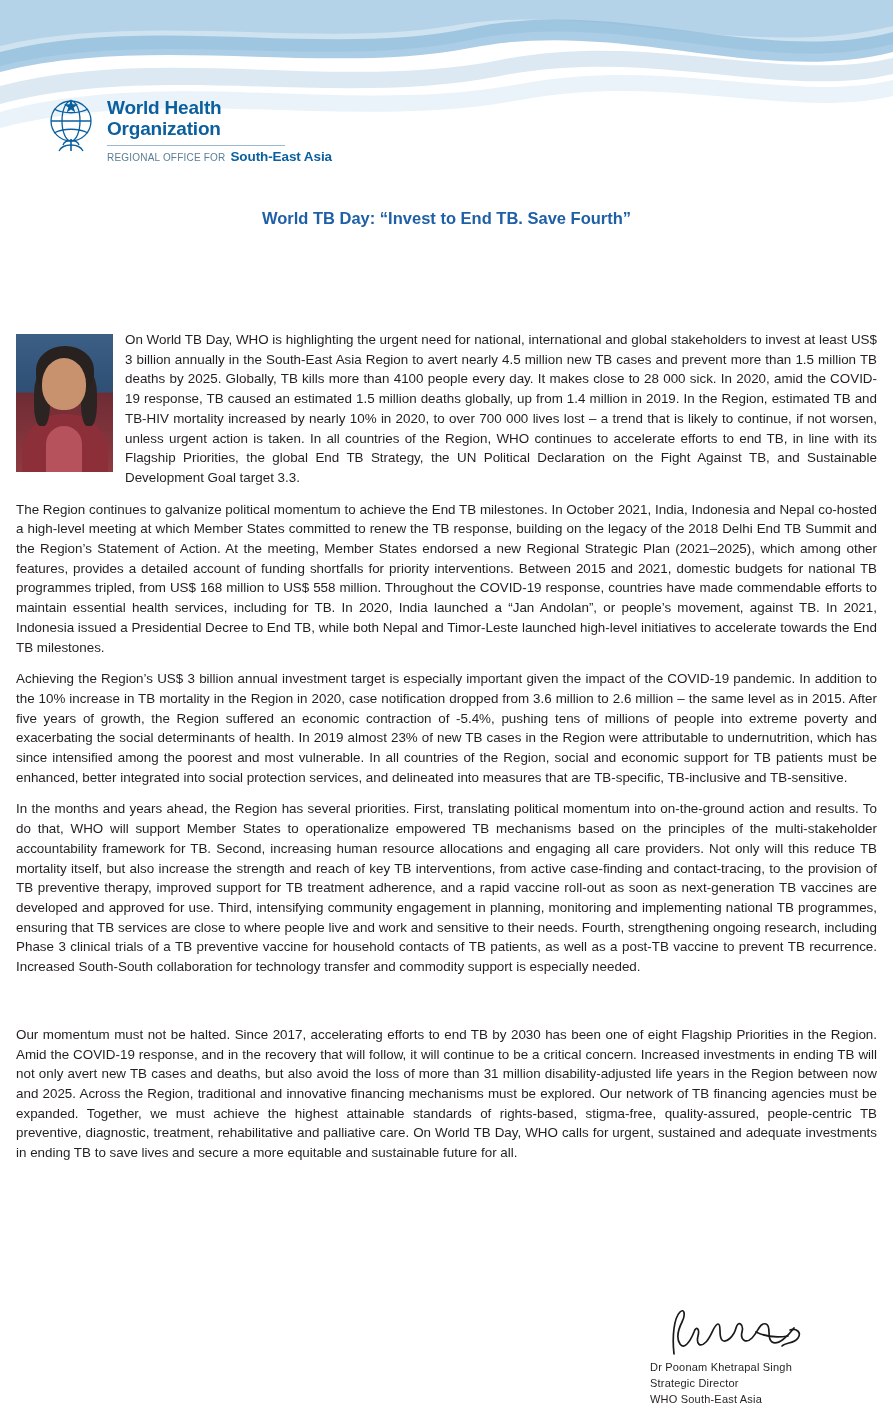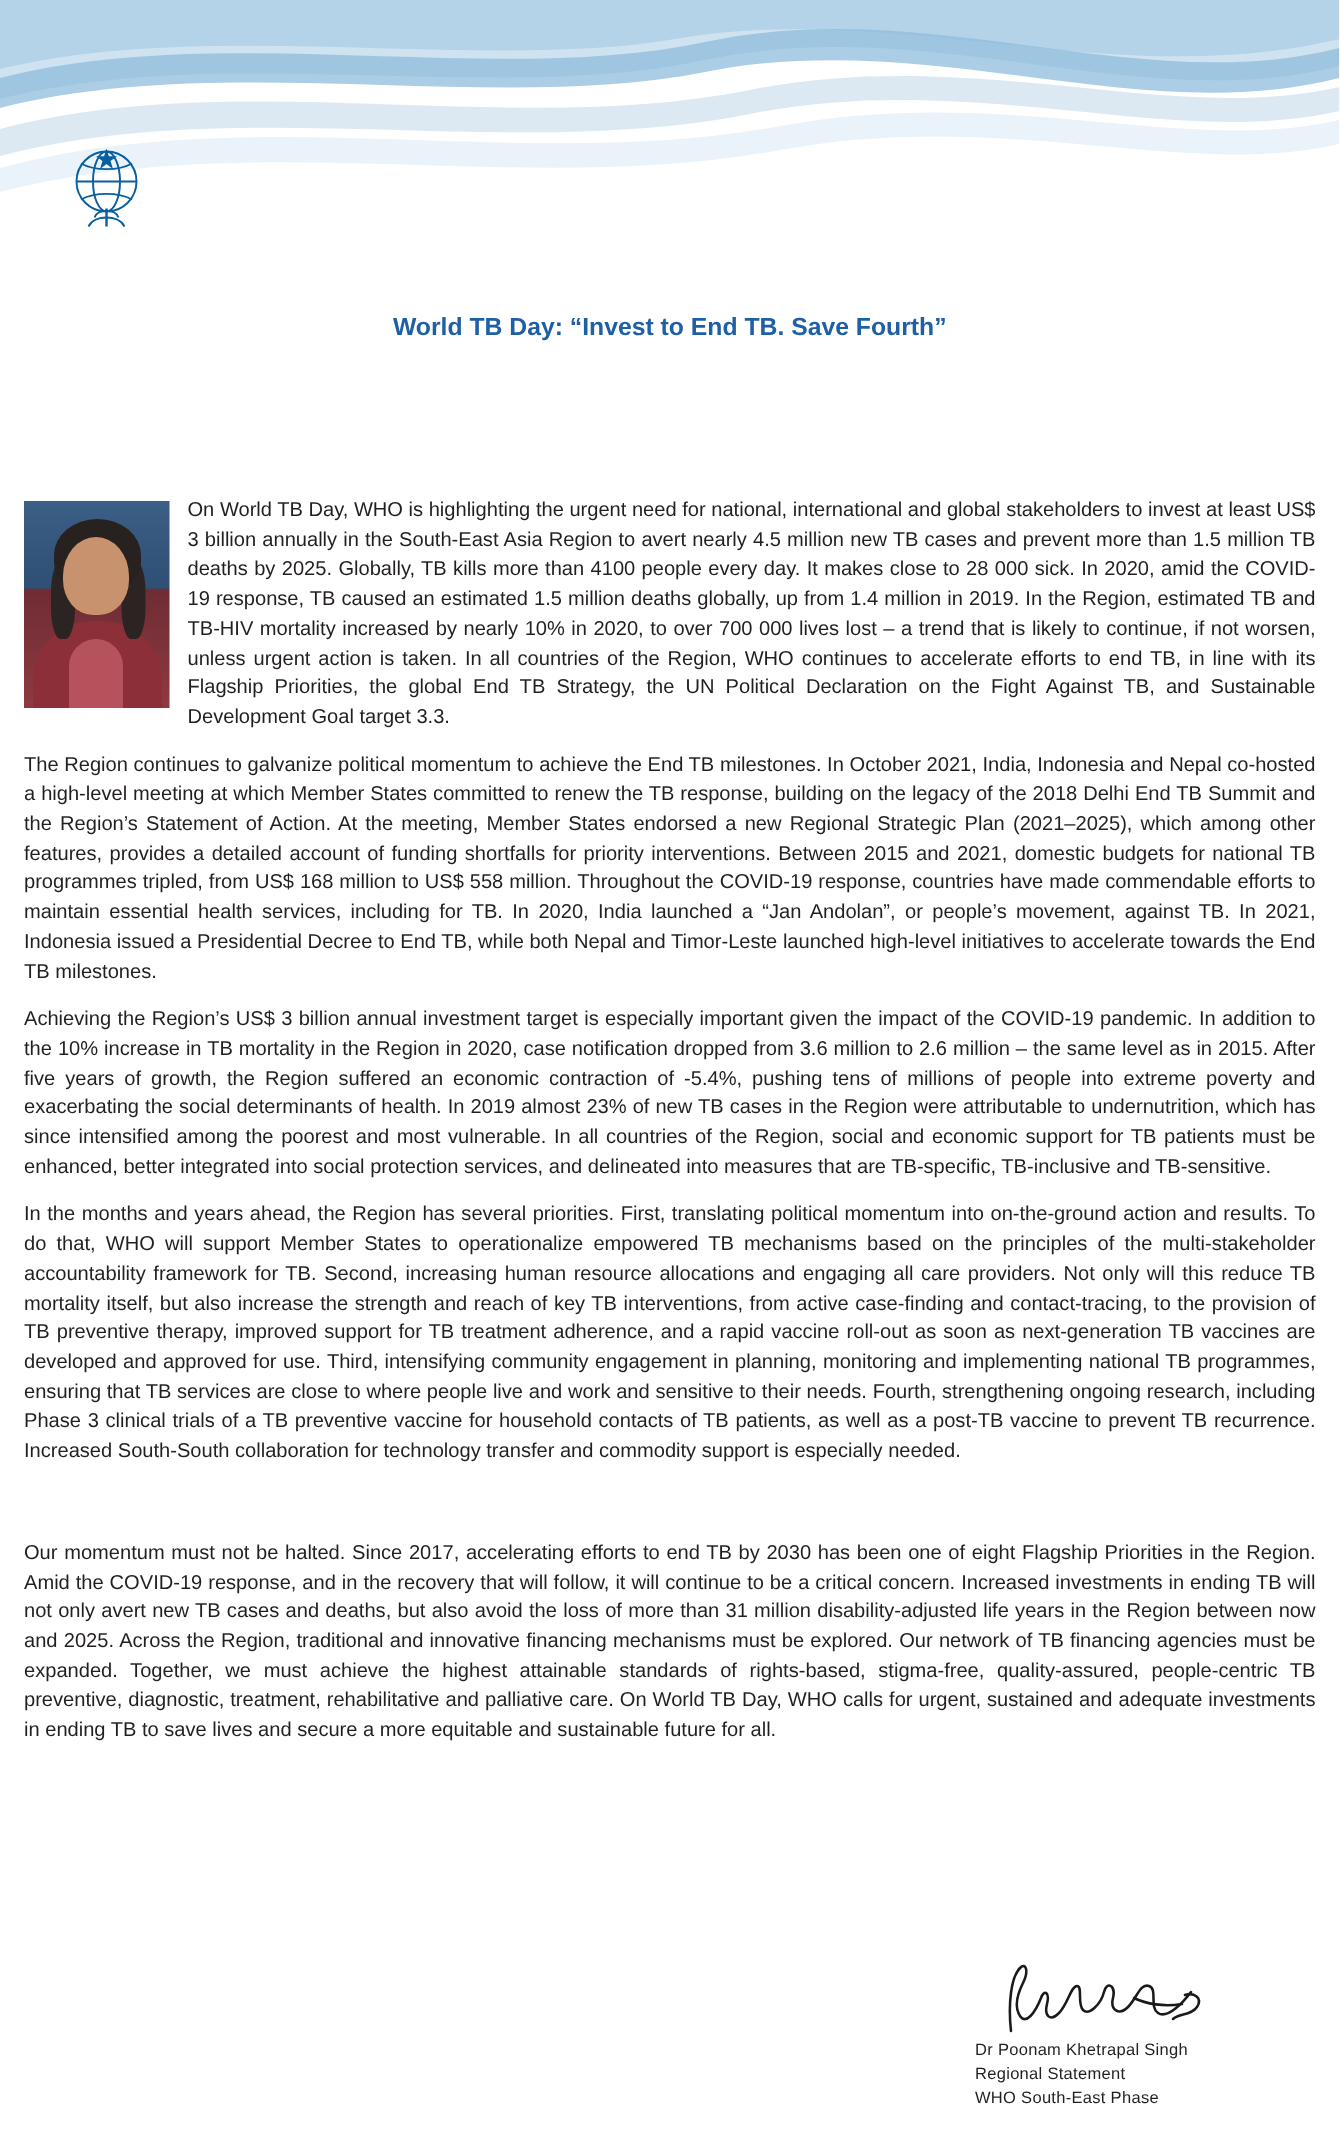--- a/index.html
+++ b/index.html
@@ -224,20 +224,29 @@
           <line x1="6" y1="26" x2="46" y2="26"></line>
           <path d="M9,14 C18,19 34,19 43,14"></path>
           <path d="M9,38 C18,33 34,33 43,38"></path>
         </g>
         <path d="M26 4 L27.6 9.2 L33 9.2 L28.7 12.4 L30.3 17.6 L26 14.4 L21.7 17.6 L23.3 12.4 L19 9.2 L24.4 9.2 Z" fill="#0a5f9e"></path>
         <path d="M26 44 L26 56" stroke="#0a5f9e" stroke-width="1.6"></path>
         <path d="M18 50 C20 44 32 44 34 50" stroke="#0a5f9e" stroke-width="1.3" fill="none"></path>
         <path d="M14 56 C18 48 34 48 38 56" stroke="#0a5f9e" stroke-width="1.3" fill="none"></path>
       </svg>
     </div>
+    <div class="logo-text">
+      <div class="logo-line">World Health</div>
+      <div class="logo-line">Organization</div>
+      <div class="logo-rule"></div>
+      <div class="logo-sub">
+        <span>REGIONAL OFFICE FOR</span>
+        <span class="sub-strong">South-East Asia</span>
+      </div>
+    </div>
   </div>
 
   <div class="titles">
     <div class="title-main">World TB Day: “Invest to End TB. Save Fourth”</div>
   </div>
 
   <div class="body-wrap">
     <div class="portrait">
       <div class="body"></div>
       <div class="scarf"></div>
@@ -257,17 +266,17 @@
     <div class="sig-mark">
       <svg width="160" height="54" viewBox="0 0 160 54" xmlns="http://www.w3.org/2000/svg">
         <g fill="none" stroke="#1a1a1a" stroke-width="1.7" stroke-linecap="round">
           <path d="M14,48 C12,30 14,12 20,6 C24,2 26,8 22,16 C18,24 16,32 20,38 C24,44 30,36 34,26 C36,20 40,22 38,30 C36,38 40,42 46,36 C52,30 54,18 58,18 C62,18 58,30 62,34 C66,38 74,30 76,22 C78,14 84,18 82,26 C80,34 86,38 92,32 C98,26 100,16 106,18 C112,20 106,32 112,36 C118,40 128,30 134,22"></path>
           <path d="M96,26 C104,30 116,32 128,30"></path>
           <path d="M130,24 C136,22 142,26 138,32 C134,38 126,36 122,40"></path>
         </g>
       </svg>
     </div>
     <div class="sig-line">Dr Poonam Khetrapal Singh</div>
-    <div class="sig-line">Regional Statement</div>
-    <div class="sig-line">WHO South-East Phase</div>
+    <div class="sig-line">Strategic Director</div>
+    <div class="sig-line">WHO South-East Asia</div>
   </div>
 
 </div>
 
 </body></html>

